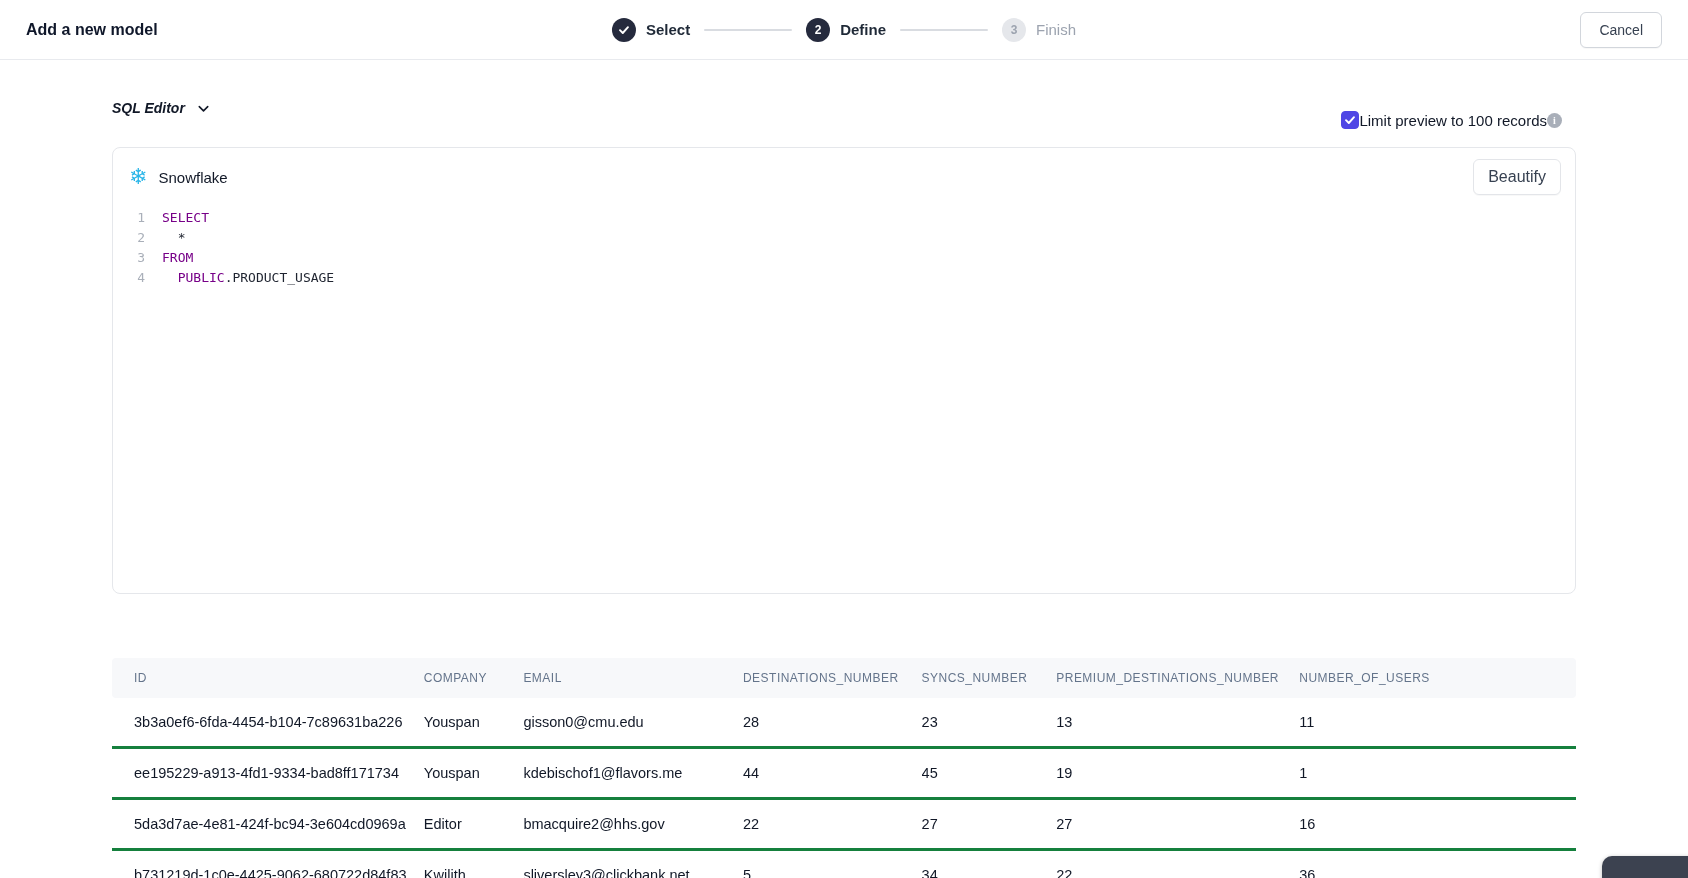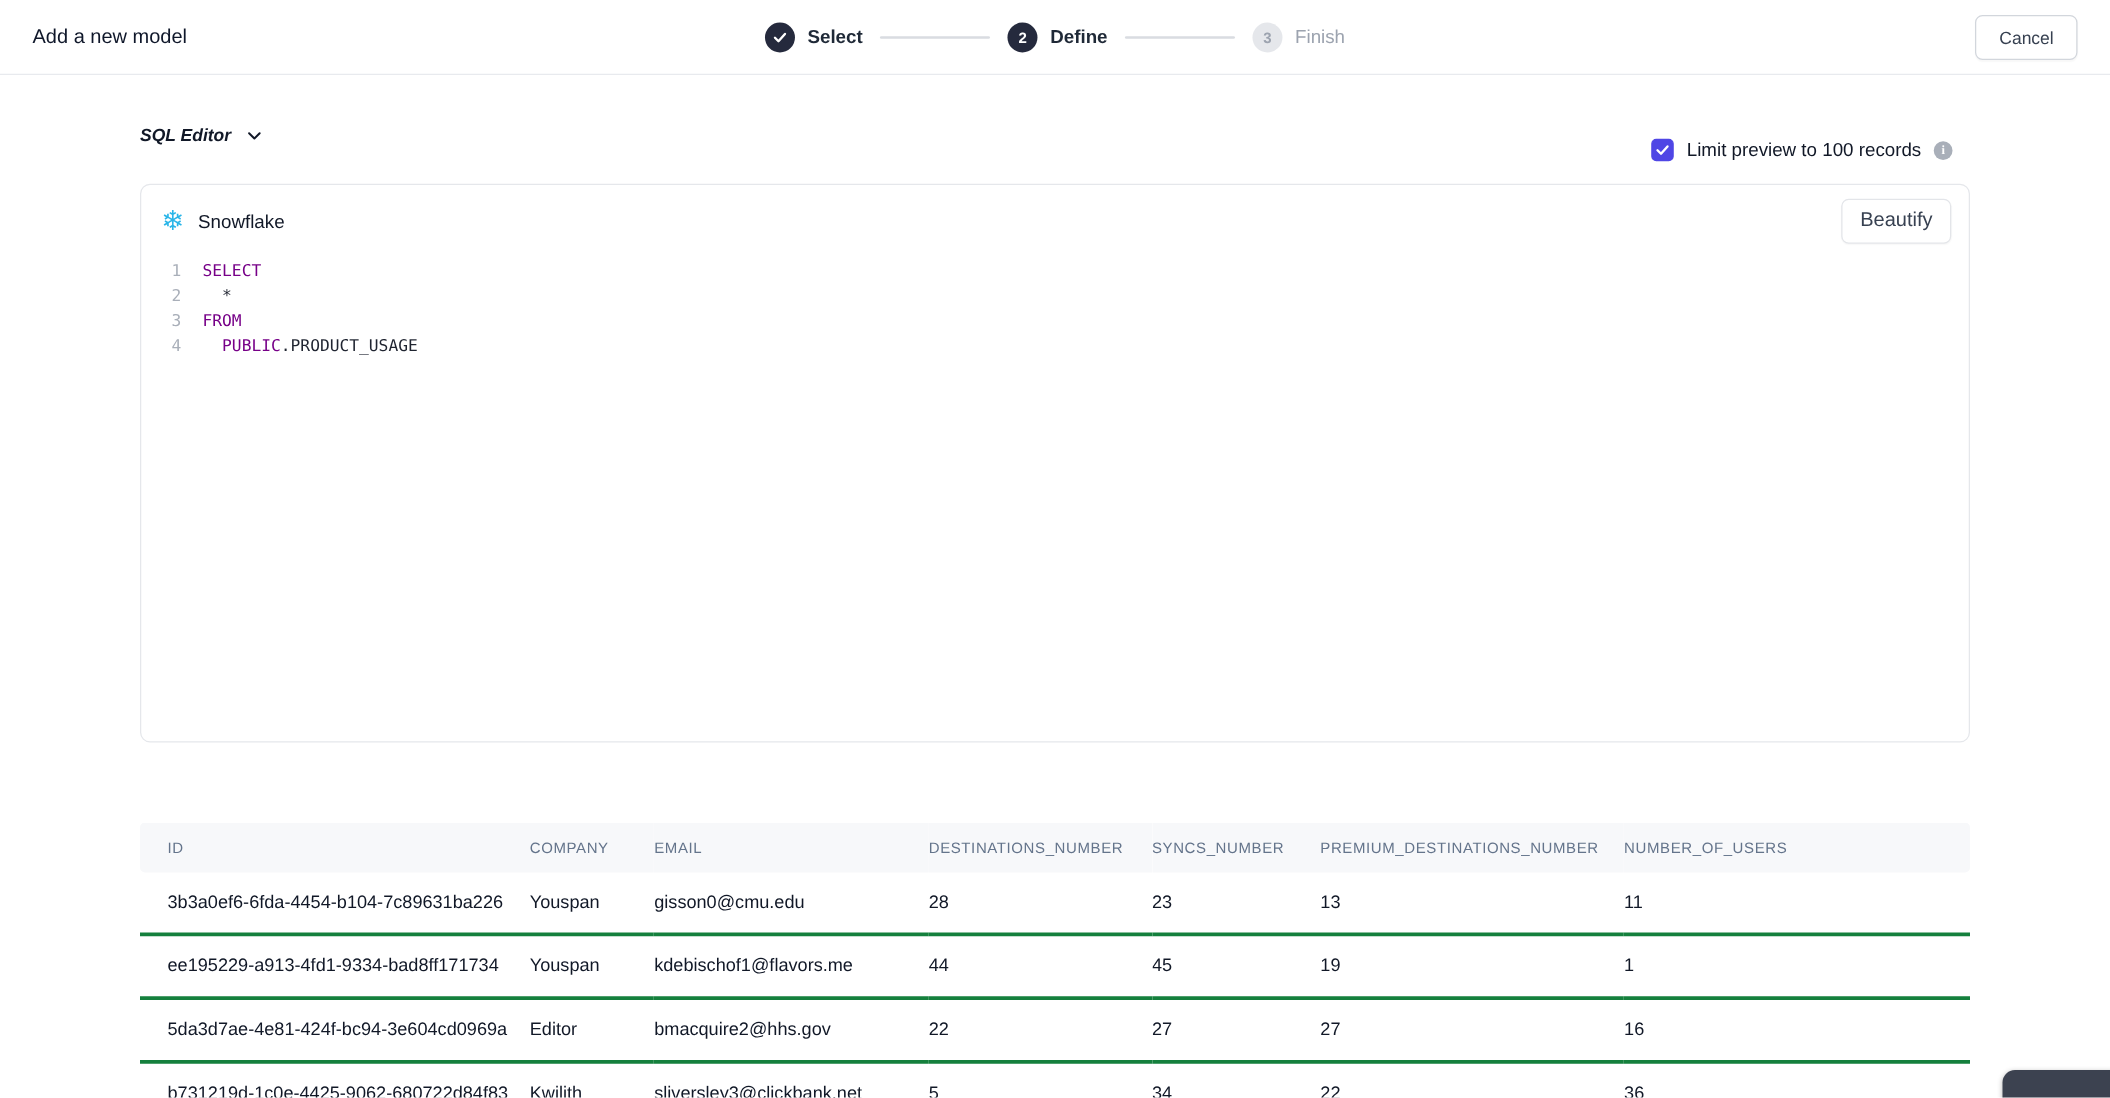--- a/index.html
+++ b/index.html
@@ -3,21 +3,21 @@
 <meta charset="utf-8">
 <style>
   * { margin:0; padding:0; box-sizing:border-box; }
   html,body { width:1688px; height:878px; overflow:hidden; background:#ffffff;
     font-family:"Liberation Sans","DejaVu Sans",sans-serif; color:#111827; }
   body { position:relative; }
 
   
   .topbar { position:relative; height:60px; display:flex; align-items:center;
     justify-content:space-between; padding:0 26px; border-bottom:1px solid #E8EAEE; background:#fff; }
-  .topbar-title { font-size:16px; font-weight:400; color:#0F172A; }
+  .topbar-title { font-size:16px; font-weight:700; color:#0F172A; }
   .stepper { position:absolute; left:50%; top:50%; transform:translate(-50%,-50%);
     display:flex; align-items:center; gap:14px; }
   .step { display:flex; align-items:center; gap:10px; }
   .step-circle { width:24px; height:24px; border-radius:50%; display:flex; align-items:center;
     justify-content:center; font-size:12px; font-weight:600; flex:none; }
   .step.completed .step-circle, .step.active .step-circle { background:#252A3D; color:#fff; }
   .step.upcoming .step-circle { background:#E5E7EB; color:#9CA3AF; }
   .step-label { font-size:15px; font-weight:600; color:#1F2937; }
   .step.upcoming .step-label { color:#9CA3AF; font-weight:500; }
   .step-line { width:88px; height:2px; background:#D9DCE1; border-radius:1px; }
@@ -25,21 +25,21 @@
   .btn { border-radius:6px; cursor:pointer; font-family:inherit; }
   .btn-cancel { padding:9px 18px; font-size:14px; font-weight:500; color:#374151;
     background:#fff; border:1px solid #D2D6DC; box-shadow:0 1px 1px rgba(0,0,0,.03); }
 
   
   .toolbar { display:flex; align-items:center; justify-content:space-between;
     margin:24px 112px 0 112px; height:48px; }
   .editor-select { display:flex; align-items:center; gap:11px; cursor:pointer; }
   .editor-select-label { font-size:14px; font-weight:600; color:#111827;font-style:italic; }
   .toolbar-right { display:flex; align-items:center; }
-  .limit-group { display:flex; align-items:center; gap:10px; margin-right:14px;margin-top:24px; }
+  .limit-group { display:flex; align-items:center; margin-right:14px;margin-top:24px; }
   .checkbox { width:18px; height:18px; border-radius:4px; background:#fff; border:1px solid #D1D5DB;
     display:flex; align-items:center; justify-content:center; cursor:pointer; flex:none; }
   .checkbox.checked { background:#4F46E5; border-color:#4F46E5; }
   .checkbox .check { display:none; }
   .checkbox.checked .check { display:block; }
   .limit-label { font-size:15px; color:#111827; }
   .info-icon { width:15px; height:15px; border-radius:50%; background:#A9AFB9; color:#fff;
     font-size:10px; font-weight:700; display:flex; align-items:center; justify-content:center;
     font-family:"Liberation Serif",serif; }
   .highlight-wrap { background:#A6D71F; border-radius:8px; padding:5px; display:flex; gap:9px; }

